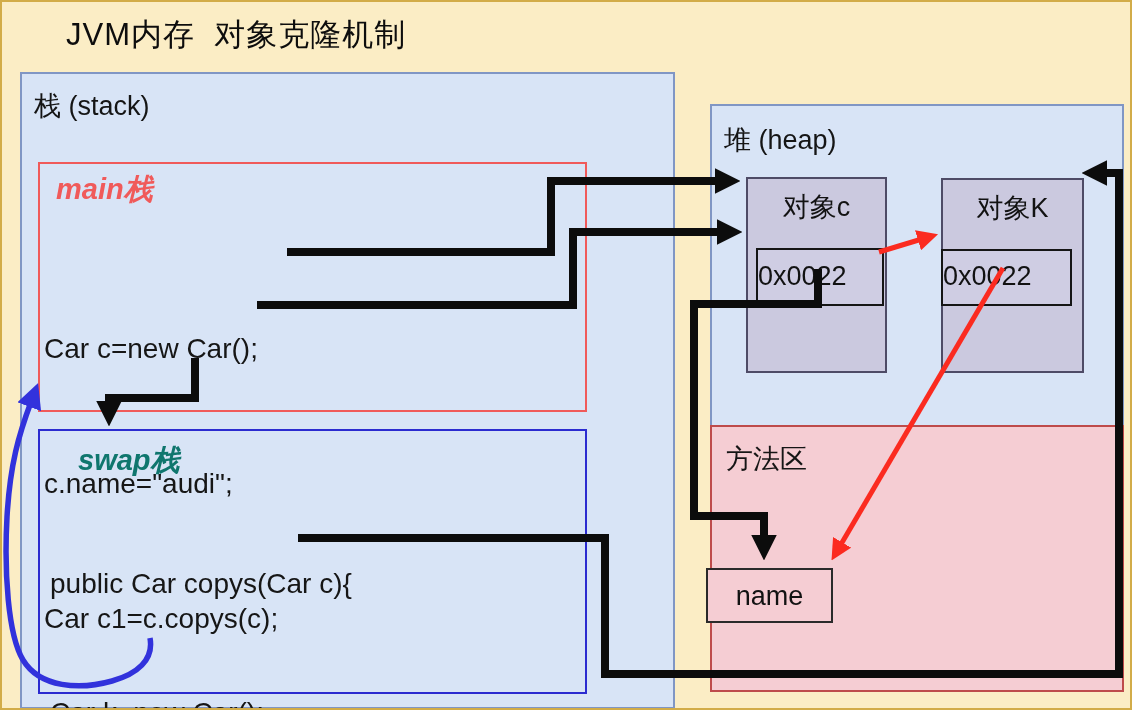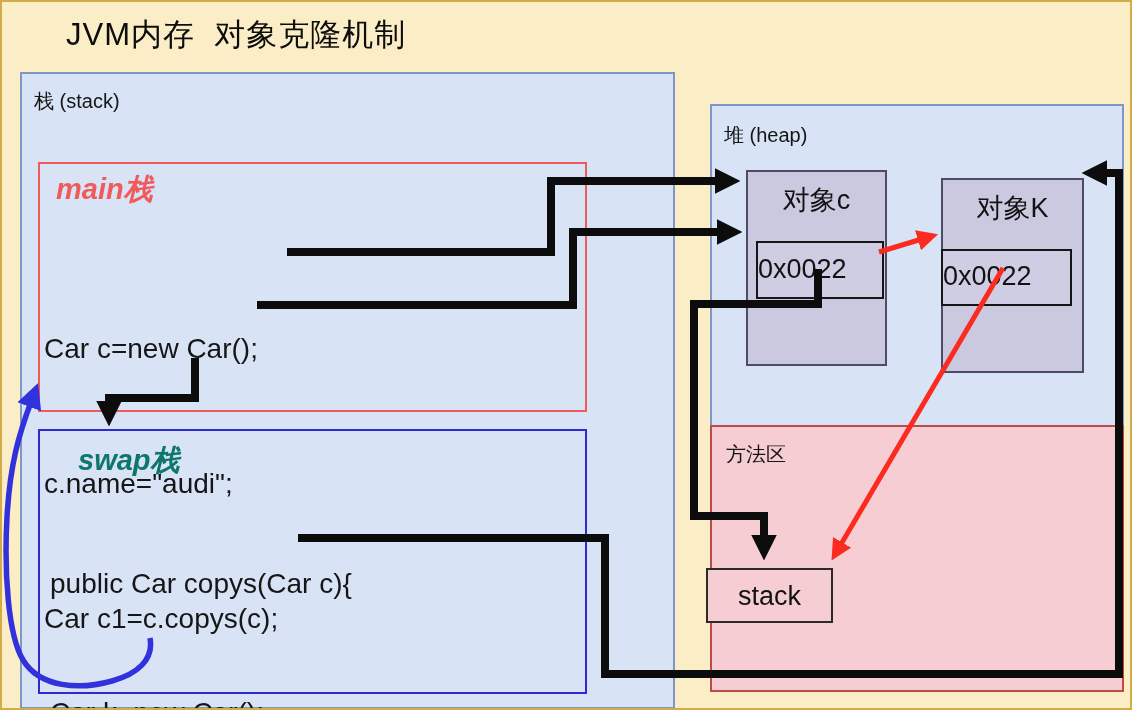--- a/index.html
+++ b/index.html
@@ -14,21 +14,21 @@
   }
   .abs{position:absolute; box-sizing:border-box;}
   .title{
     left:64px; top:12px; font-size:31px; letter-spacing:1px;
     white-space:pre; color:#0d0d0d;
   }
   .region{
     background:#D8E4F6;
     border:2px solid #8096C4;
   }
-  .region-label{font-size:20px; color:#151515;}
+  .region-label{font-size:27px; color:#151515;}
   .frame-label{font-size:29px; font-weight:bold; font-style:italic;margin-left:12px;}
   .code{font-size:28px; color:#161616; line-height:45px; white-space:pre;}
   .code.swap{line-height:43px;}
   .main-frame{border:2px solid #F05A5A; background:transparent;}
   .swap-frame{border:2px solid #2B2BD0; background:transparent;}
   .objbox{background:#CBC9DF; border:2px solid #4E4B66;}
   .obj-title{position:absolute; left:0; right:0; top:10px; text-align:center; font-size:27px;}
   .field{
     position:absolute; background:#CFCDE3; border:2px solid #151515;
     font-size:27px; text-align:left;
@@ -67,36 +67,36 @@
         
         
         
       </div>
     </div>
   </div>
 
   <div class="abs region" style="left:708px; top:70px; width:414px; height:336px;margin-top:32px;">
     <div class="abs region-label" style="left:12px; top:16px;">堆 (heap)</div>
 
-    <div class="abs objbox" style="left:34px; top:64px; width:141px; height:196px;">
+    <div class="abs objbox" style="left:34px; top:71px; width:141px; height:196px;">
       <div class="obj-title">对象c</div>
       <div class="field" style="left:8px; top:69px; width:124px; height:54px; line-height:52px;">0x0022</div>
     </div>
 
     <div class="abs objbox" style="left:229px; top:72px; width:143px; height:195px;">
       <div class="obj-title">对象K</div>
       <div class="field" style="left:-2px; top:69px; width:127px; height:53px; line-height:51px;">0x0022</div>
     </div>
   </div>
 
   <div class="abs method" style="left:708px; top:423px; width:414px; height:267px;">
     <div class="abs region-label" style="left:14px; top:14px;">方法区</div>
   </div>
 
-  <div class="abs audi" style="left:704px; top:566px; width:127px; height:55px; line-height:52px;">stack</div>
+  <div class="abs audi" style="left:704px; top:566px; width:127px; height:55px; line-height:52px;">name</div>
 
   <svg class="arrows" width="1132" height="710" viewBox="0 0 1132 710">
     <defs>
       <marker id="ab" viewBox="0 0 10 10" markerWidth="3.2" markerHeight="3.2" refX="2" refY="5" orient="auto" markerUnits="strokeWidth">
         <path d="M0,0 L10,5 L0,10 Z" fill="#0C0C0C"></path>
       </marker>
       <marker id="ar" viewBox="0 0 10 10" markerWidth="4.2" markerHeight="4.2" refX="2" refY="5" orient="auto" markerUnits="strokeWidth">
         <path d="M0,0 L10,5 L0,10 Z" fill="#FB2B20"></path>
       </marker>
       <marker id="abl" viewBox="0 0 10 10" markerWidth="4.6" markerHeight="4.6" refX="2" refY="5" orient="auto" markerUnits="strokeWidth">

